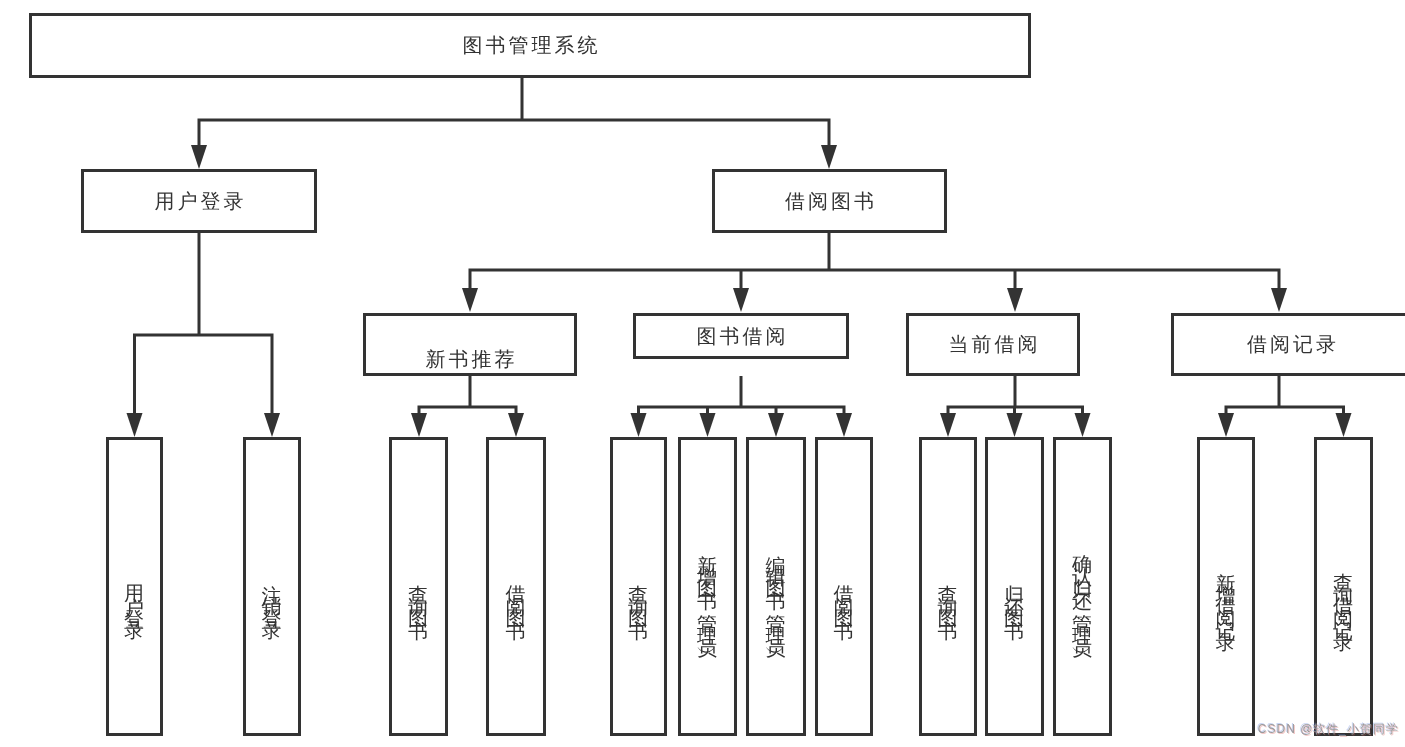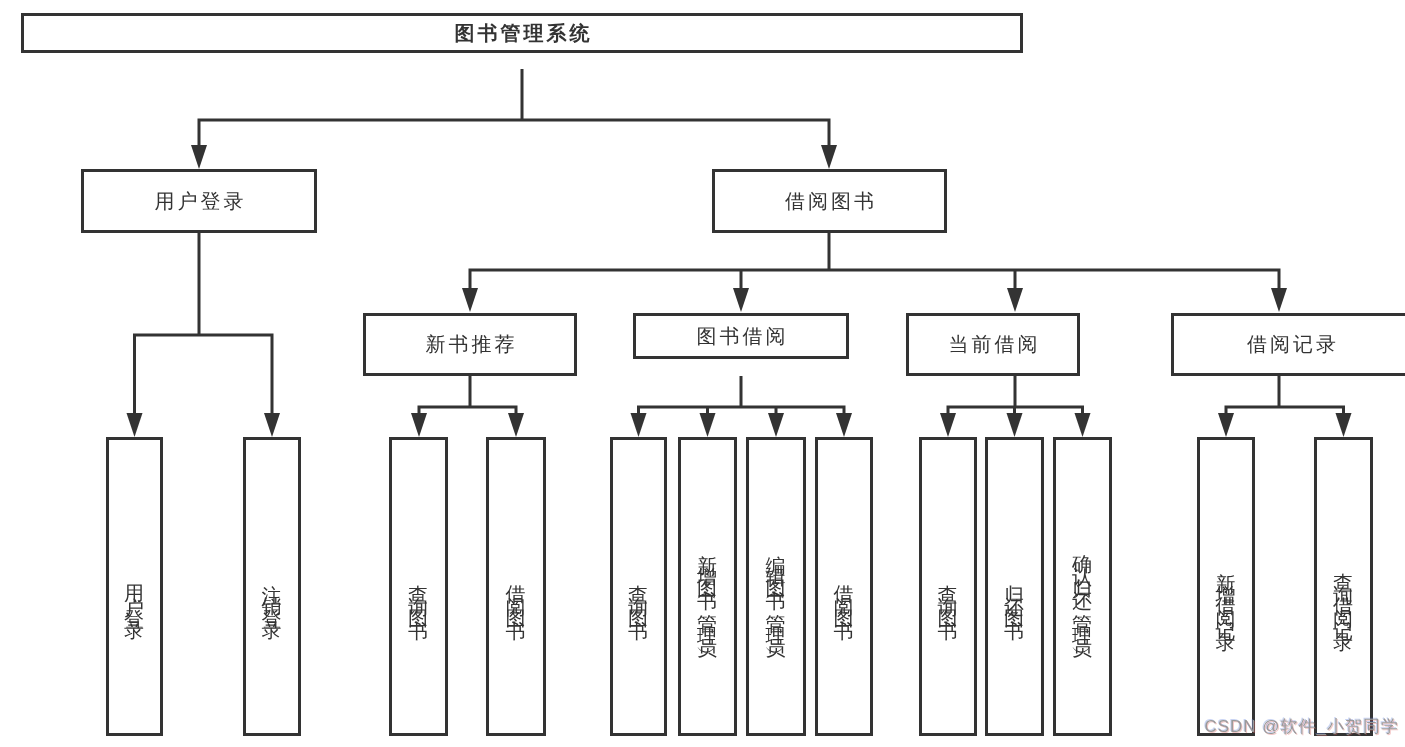--- a/index.html
+++ b/index.html
@@ -40,21 +40,21 @@
     font-size: 20px;
     letter-spacing: 12px;
     padding-top: 12px;
     color: #333333;
     white-space: nowrap;
   }
   .watermark {
     position: absolute;
     right: 6px;
     bottom: 9px;
-    font-size: 17px;
+    font-size: 12px;
     color: #9a9a9a;
     letter-spacing: 1px;
     text-shadow: 1px 1px 0 rgba(222, 96, 96, 0.35), -1px -1px 0 rgba(96, 130, 222, 0.35);
     white-space: nowrap;
   }
 </style>
 </head>
 <body>
 
 <div class="canvas">
@@ -93,32 +93,32 @@
     <use href="#arrow" x="707.5" y="437"></use>
     <use href="#arrow" x="776" y="437"></use>
     <use href="#arrow" x="844" y="437"></use>
     <use href="#arrow" x="948" y="437"></use>
     <use href="#arrow" x="1014.5" y="437"></use>
     <use href="#arrow" x="1082.5" y="437"></use>
     <use href="#arrow" x="1226" y="437"></use>
     <use href="#arrow" x="1343.5" y="437"></use>
   </svg>
 
-  <div class="box" style="left:21px; top:13px; width:1002px; height:40px;font-weight:bold;">
+  <div class="box" style="left:29px; top:13px; width:1002px; height:65px;">
     <span class="hlabel">图书管理系统</span>
   </div>
 
   <div class="box" style="left:81px; top:169px; width:236px; height:64px;">
     <span class="hlabel">用户登录</span>
   </div>
   <div class="box" style="left:712px; top:169px; width:235px; height:64px;">
     <span class="hlabel">借阅图书</span>
   </div>
 
-  <div class="box" style="left:363px; top:313px; width:214px; height:63px;">
+  <div class="box" style="left:363px; top:313px; width:214px; height:63px;align-items:flex-end;">
     <span class="hlabel">新书推荐</span>
   </div>
   <div class="box" style="left:633px; top:313px; width:216px; height:46px;">
     <span class="hlabel">图书借阅</span>
   </div>
   <div class="box" style="left:906px; top:313px; width:174px; height:63px;">
     <span class="hlabel">当前借阅</span>
   </div>
   <div class="box" style="left:1171px; top:313px; width:241px; height:63px;">
     <span class="hlabel">借阅记录</span>

